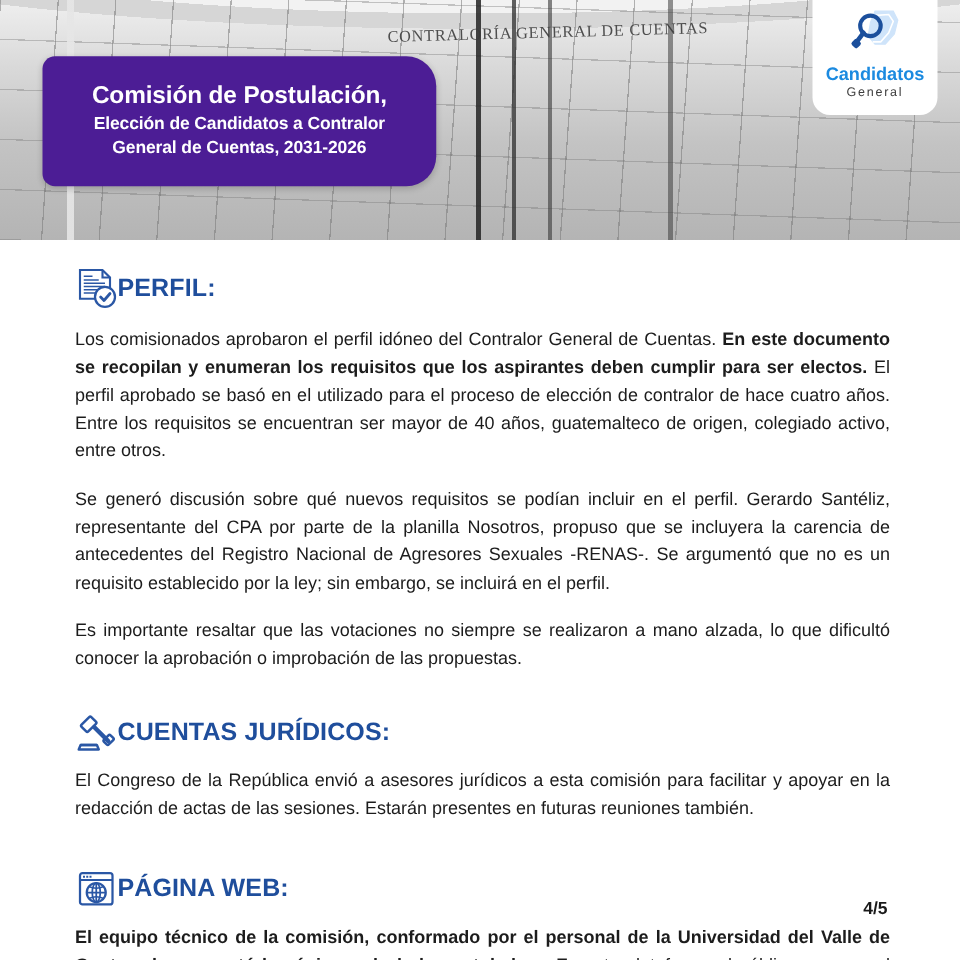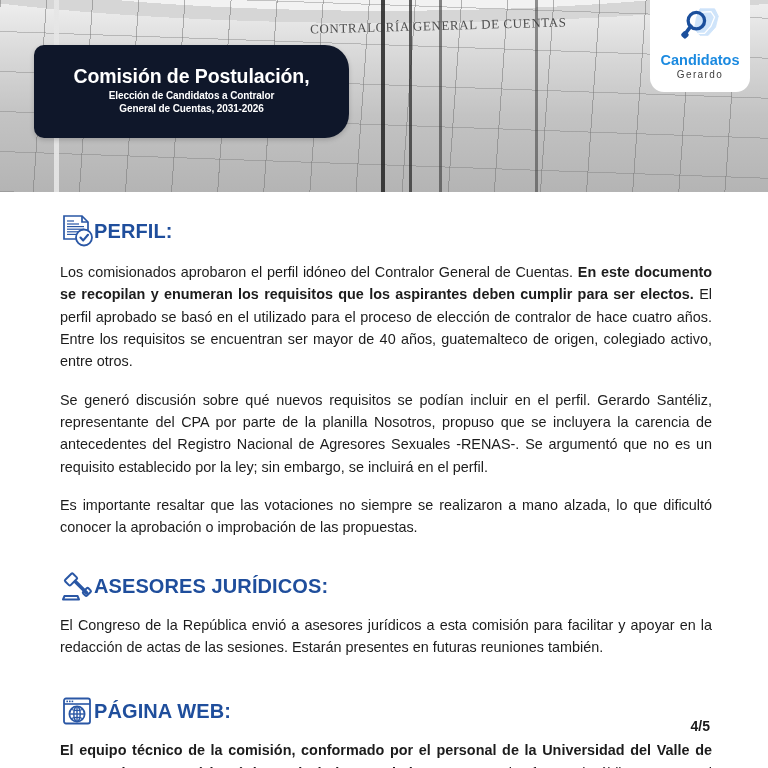--- a/index.html
+++ b/index.html
@@ -63,35 +63,35 @@
     font-variant: small-caps;
   }
 
   .title-card {
     position: absolute;
     left: 34px;
     top: 45px;
     width: 315px;
     padding: 20px 18px 22px 18px;
     box-sizing: border-box;
-    background: #0f172a;
+    background: #4c1d95;
     border-radius: 10px 24px 24px 10px;
     color: #ffffff;
     text-align: center;
     box-shadow: 0 2px 5px rgba(0,0,0,.18);
   }
   .title-line1 {
     font-size: 19.5px;
     font-weight: bold;
     line-height: 1.22;
     letter-spacing: -.1px;
   }
   .title-line2,
   .title-line3 {
-    font-size: 10px;
+    font-size: 14px;
     font-weight: bold;
     line-height: 1.35;
     letter-spacing: -.1px;
   }
 
   .logo-card {
     position: absolute;
     right: 18px;
     top: -18px;
     width: 100px;
@@ -192,21 +192,21 @@
 
     <div class="logo-card">
       <svg class="logo-mark" viewBox="0 0 48 46">
         <path d="M24 2 L40 2 L44 10 L41 22 L33 31 L24 31 L18 24 L20 12 Z" fill="#cfe4fa" stroke="#cfe4fa" stroke-width="1"></path>
         <path d="M22 6 L36 5 L40 11 L36 21 L29 29 L22 29" fill="none" stroke="#ffffff" stroke-width="1.4"></path>
         <circle cx="20" cy="15" r="9" fill="none" stroke="#1b4f9c" stroke-width="3.6"></circle>
         <path d="M14 21 L8 29" stroke="#1b4f9c" stroke-width="4" stroke-linecap="round"></path>
         <rect x="4" y="27" width="7" height="7" rx="2" transform="rotate(-45 7.5 30.5)" fill="#1b4f9c"></rect>
       </svg>
       <div class="logo-name">Candidatos</div>
-      <div class="logo-sub">Gerardo</div>
+      <div class="logo-sub">General</div>
     </div>
   </div>
 
   <div class="content">
 
     <div class="section-head">
       <svg class="sec-icon" viewBox="0 0 34 34">
         <path d="M4 2 H22 L28 8 V25 H4 Z" fill="#ffffff" stroke="#2a57a5" stroke-width="1.7"></path>
         <path d="M22 2 V8 H28" fill="none" stroke="#2a57a5" stroke-width="1.7"></path>
         <g stroke="#2a57a5" stroke-width="1.2">
@@ -240,21 +240,21 @@
     <div class="section-head tight">
       <svg class="sec-icon" viewBox="0 0 34 34">
         <g fill="none" stroke="#2a57a5" stroke-width="2" stroke-linejoin="round">
           <rect x="5.5" y="6.6" width="11" height="7.6" rx="1.2" transform="rotate(-45 11 10.4)"></rect>
           <path d="M15.5 12.8 L26.5 23.8" stroke-width="3.6" stroke-linecap="round"></path>
           <rect x="23.2" y="20.2" width="7.4" height="5.4" rx="1.2" transform="rotate(-45 26.9 22.9)"></rect>
           <path d="M4.5 27 H17.5 L19 30.5 H3 Z"></path>
           <line x1="4.5" y1="27" x2="17.5" y2="27"></line>
         </g>
       </svg>
-      <div class="sec-title">ASESORES JURÍDICOS:</div>
+      <div class="sec-title">CUENTAS JURÍDICOS:</div>
     </div>
 
     <p class="body">
       <span>El Congreso de la República envió a asesores jurídicos a esta comisión para facilitar y apoyar en la redacción de actas de las sesiones. Estarán presentes en futuras reuniones también.</span>
     </p>
 
     <div class="gap-lg"></div>
 
     <div class="section-head tight">
       <svg class="sec-icon" viewBox="0 0 34 34">

